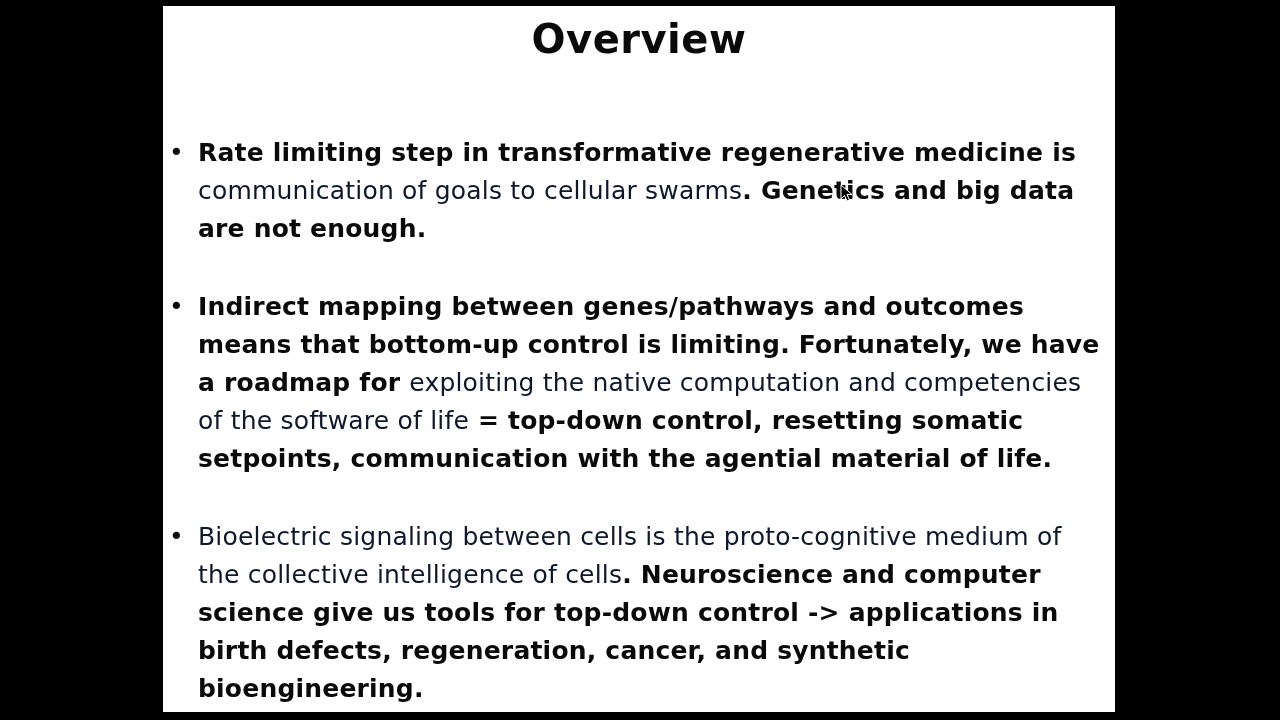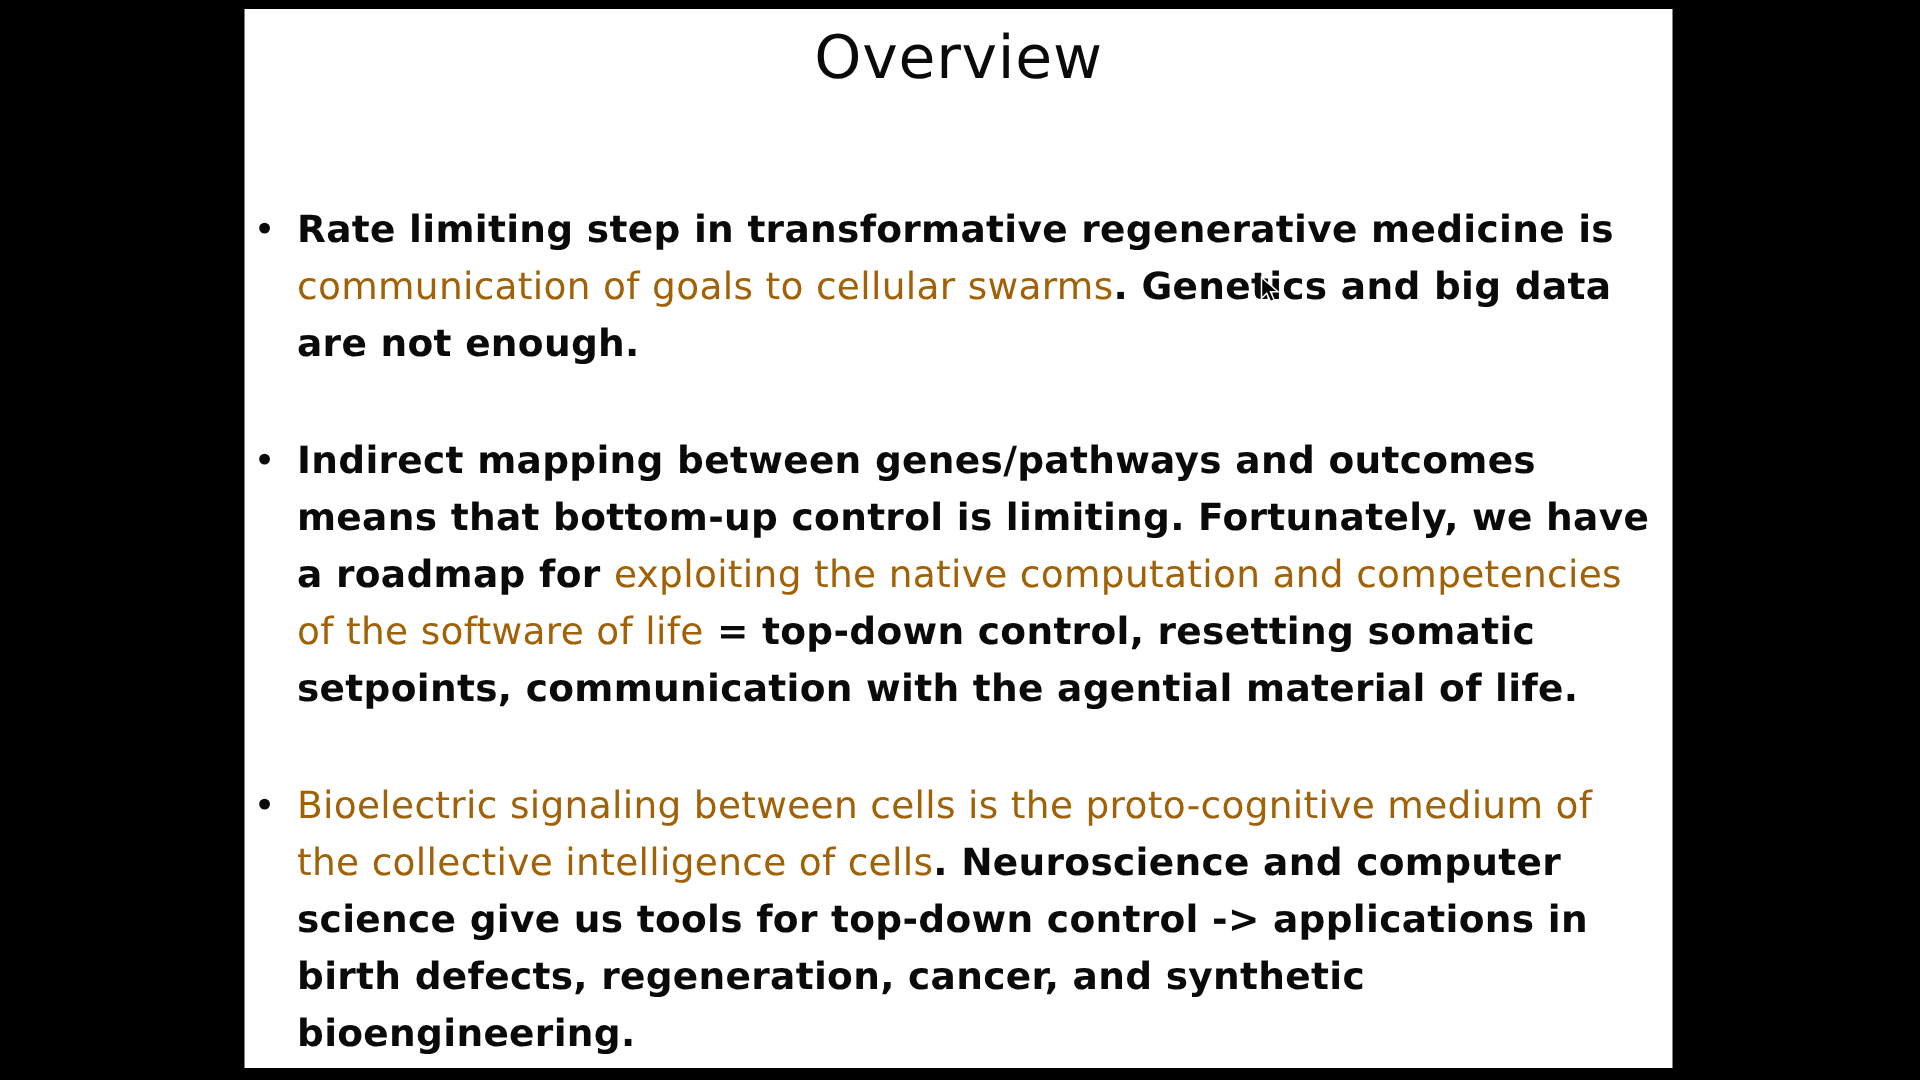--- a/index.html
+++ b/index.html
@@ -24,21 +24,21 @@
     width: 952px;
     height: 706px;
     background: #ffffff;
     color: #0a0a0a;
   }
   .slide-title {
     margin: 0;
     padding-top: 10px;
     text-align: center;
     font-size: 40px;
-    font-weight: 400;
+    font-weight: 700;
     letter-spacing: 0.5px;
     color: #0a0a0a;
   }
   .bullets {
     position: absolute;
     left: 35px;
     top: 128px;
     width: 912px;
   }
   .bullet {
@@ -52,21 +52,21 @@
   }
   .bullet-marker {
     position: absolute;
     left: -29px;
     top: 0;
     font-size: 25px;
     line-height: 38px;
     color: #0a0a0a;
   }
   .seg-black { color: #0a0a0a; font-weight: bold; }
-  .seg-blue  { color: #a16207; }
+  .seg-blue  { color: #0f172a; }
   .mouse-cursor {
     position: absolute;
     left: 840px;
     top: 184px;
     width: 14px;
     height: 20px;
     pointer-events: none;
   }
 </style>
 </head>

